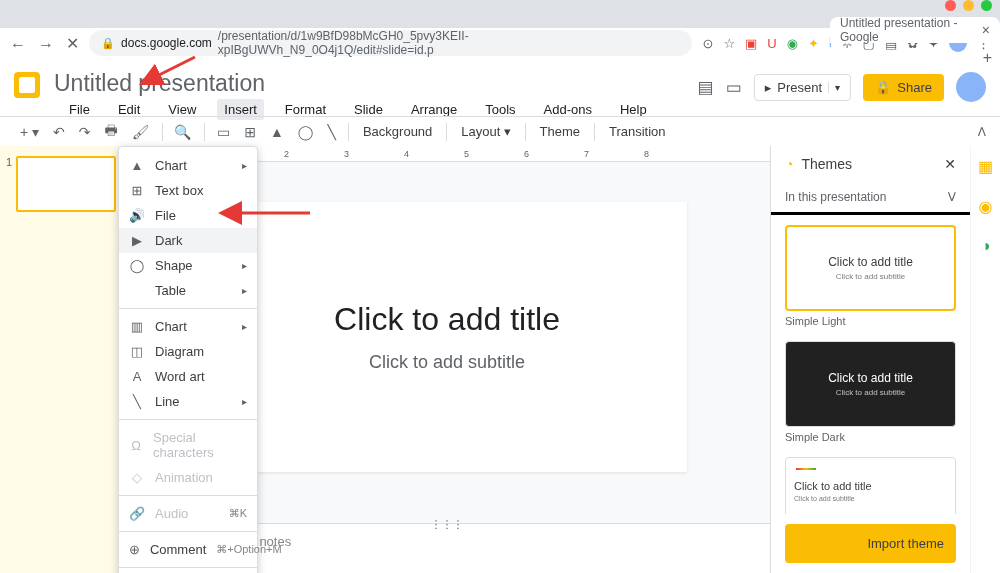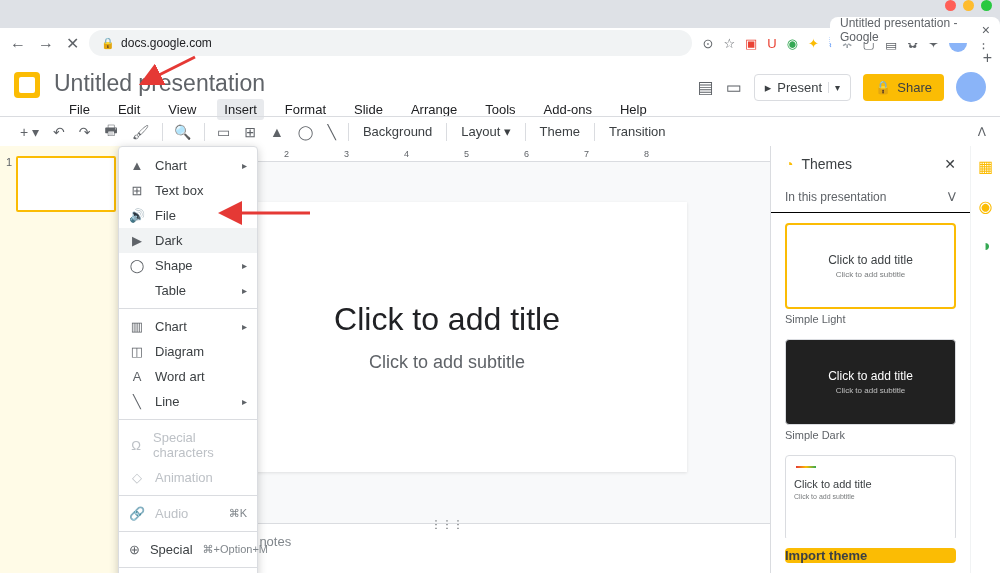--- a/index.html
+++ b/index.html
@@ -48,32 +48,32 @@
 .ruler-h { height:16px; background:#fff; border-bottom:1px solid #dadce0; font-size:9px; color:#5f6368; display:flex; align-items:center; position:relative; margin-left:20px;}
 .ruler-h span{position:absolute;}
 .slide-canvas { background:#fff; width:480px; height:270px; margin:40px auto 0; box-shadow:0 1px 3px rgba(0,0,0,0.1); display:flex; flex-direction:column; align-items:center; justify-content:center; gap:14px;}
 .slide-title { font-size:32px; color:#202124; font-weight:400;}
 .slide-subtitle { font-size:18px; color:#5f6368;}
 .speaker-notes { position:absolute; bottom:0; left:0; right:0; height:50px; background:#fff; border-top:1px solid #dadce0; padding:10px 14px; font-size:13px; color:#80868b;}
 .drag-handle{position:absolute; top:-6px; left:50%; transform:translateX(-50%); font-size:11px; color:#5f6368;}
 .themes-panel { width:200px; border-left:1px solid #dadce0; background:#fff; display:flex; flex-direction:column;}
 .themes-hdr { display:flex; align-items:center; padding:10px 14px; gap:8px; font-size:14px; color:#3c4043;}
 .themes-hdr .close{margin-left:auto; cursor:pointer;}
-.themes-sub { padding:8px 14px; font-size:12px; color:#5f6368; display:flex; border-bottom:1px solid #000000;}
+.themes-sub { padding:8px 14px; font-size:12px; color:#5f6368; display:flex; border-bottom:3px solid #000000;}
 .themes-sub .chev{margin-left:auto;}
 .themes-list { flex:1; overflow:auto; padding:10px 14px;}
 .theme-card { margin-bottom:4px; }
 .theme-preview { height:86px; border:1px solid #dadce0; border-radius:4px; display:flex; flex-direction:column; align-items:center; justify-content:center; gap:3px; cursor:pointer;}
 .theme-preview.selected{border:2px solid #fbbc04;}
 .theme-preview.dark{background:#212121;}
 .theme-preview .tt{font-size:12px;}
 .theme-preview .ts{font-size:8px; opacity:0.7;}
 .theme-preview.dark .tt,.theme-preview.dark .ts{color:#fff;}
 .theme-name { font-size:11px; color:#5f6368; padding:4px 0 10px;}
-.import-btn { background:#fbbc04; margin:10px 14px; padding:0; text-align:left; font-size:13px; font-weight:700; border-radius:4px; cursor:pointer;}
+.import-btn { background:#fbbc04; margin:10px 14px; padding:12px; text-align:right; font-size:13px; font-weight:400; border-radius:4px; cursor:pointer;}
 .side-rail { width:30px; border-left:1px solid #f1f3f4;}
 .side-rail div{height:40px; display:flex; align-items:center; justify-content:center; font-size:16px;}
 
 .insert-menu { position:absolute; top:146px; left:118px; width:140px; background:#fff; border:1px solid #dadce0; box-shadow:0 2px 10px rgba(0,0,0,0.2); border-radius:4px; padding:6px 0; z-index:100; font-size:13px;}
 .menu-item { display:flex; align-items:center; padding:5px 10px; gap:10px; color:#3c4043; cursor:pointer; position:relative;}
 .menu-item:hover,.menu-item.hover{background:#f1f3f4;}
 .menu-item.disabled{color:#bdc1c6;}
 .menu-item .ico{width:16px; text-align:center; color:#5f6368; font-size:13px;}
 .menu-item.disabled .ico{color:#bdc1c6;}
 .menu-item .arrow{margin-left:auto; font-size:10px; color:#5f6368;}
@@ -105,20 +105,21 @@
   </div>
   <div class="addr-bar">
     <div class="nav-icons">
       <span>←</span>
       <span>→</span>
       <span>✕</span>
     </div>
     <div class="url-box">
       <span class="lock">🔒</span>
       <span class="domain">docs.google.com</span>
+        <span class="path">/presentation/d/1w9BfD98bMcGH0_5pvy3KEII-xpIBgUWVh_N9_0O4j1Q/edit#slide=id.p</span>
     </div>
     <div class="ext-icons">
       <span>⊙</span>
       <span>☆</span>
       <span style="color:#ea4335">▣</span>
       <span style="color:#ea4335">U</span>
       <span style="color:#34a853">◉</span>
       <span style="color:#fbbc04">✦</span>
       <span style="color:#4285f4">⦚</span>
       <span style="color:#9aa0a6">✲</span>
@@ -316,21 +317,21 @@
     </div>
   <div class="menu-sep"></div>
   <div class="menu-item disabled">
       <span class="ico">🔗</span>
       <span>Audio</span>
       <span class="shortcut">⌘K</span>
     </div>
   <div class="menu-sep"></div>
   <div class="menu-item">
       <span class="ico">⊕</span>
-      <span>Special</span>
+      <span>Comment</span>
       <span class="shortcut">⌘+Option+M</span>
     </div>
   <div class="menu-sep"></div>
 
 </div>
 
 <div class="arrow-ann" style="top:52px; left:150px;">
   <svg width="50" height="30">
       <defs>
         <marker id="ah1" markerWidth="8" markerHeight="8" refX="2" refY="4" orient="auto">

